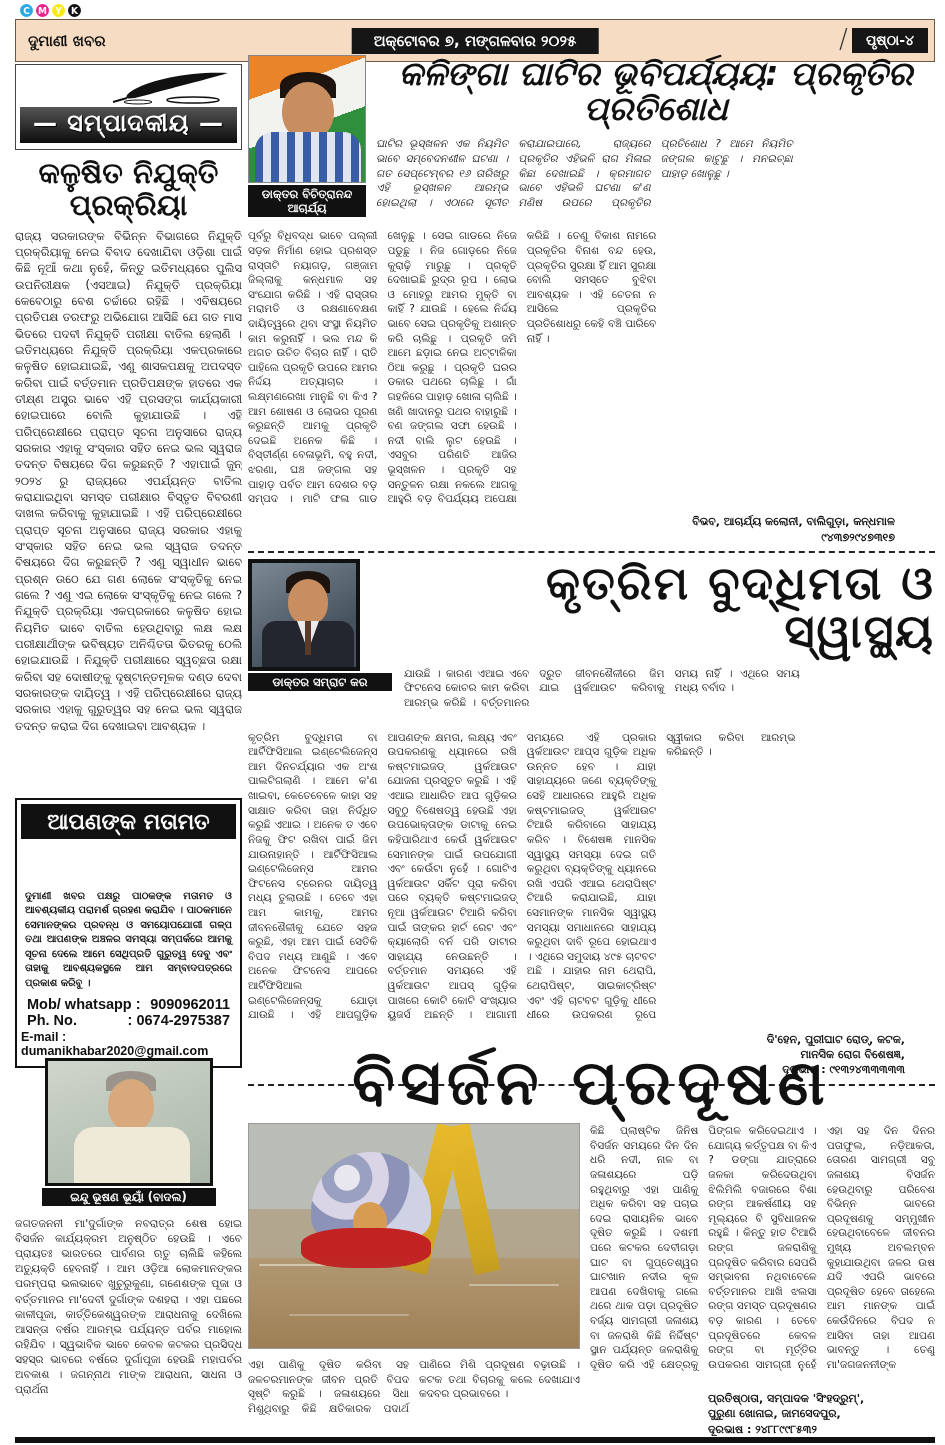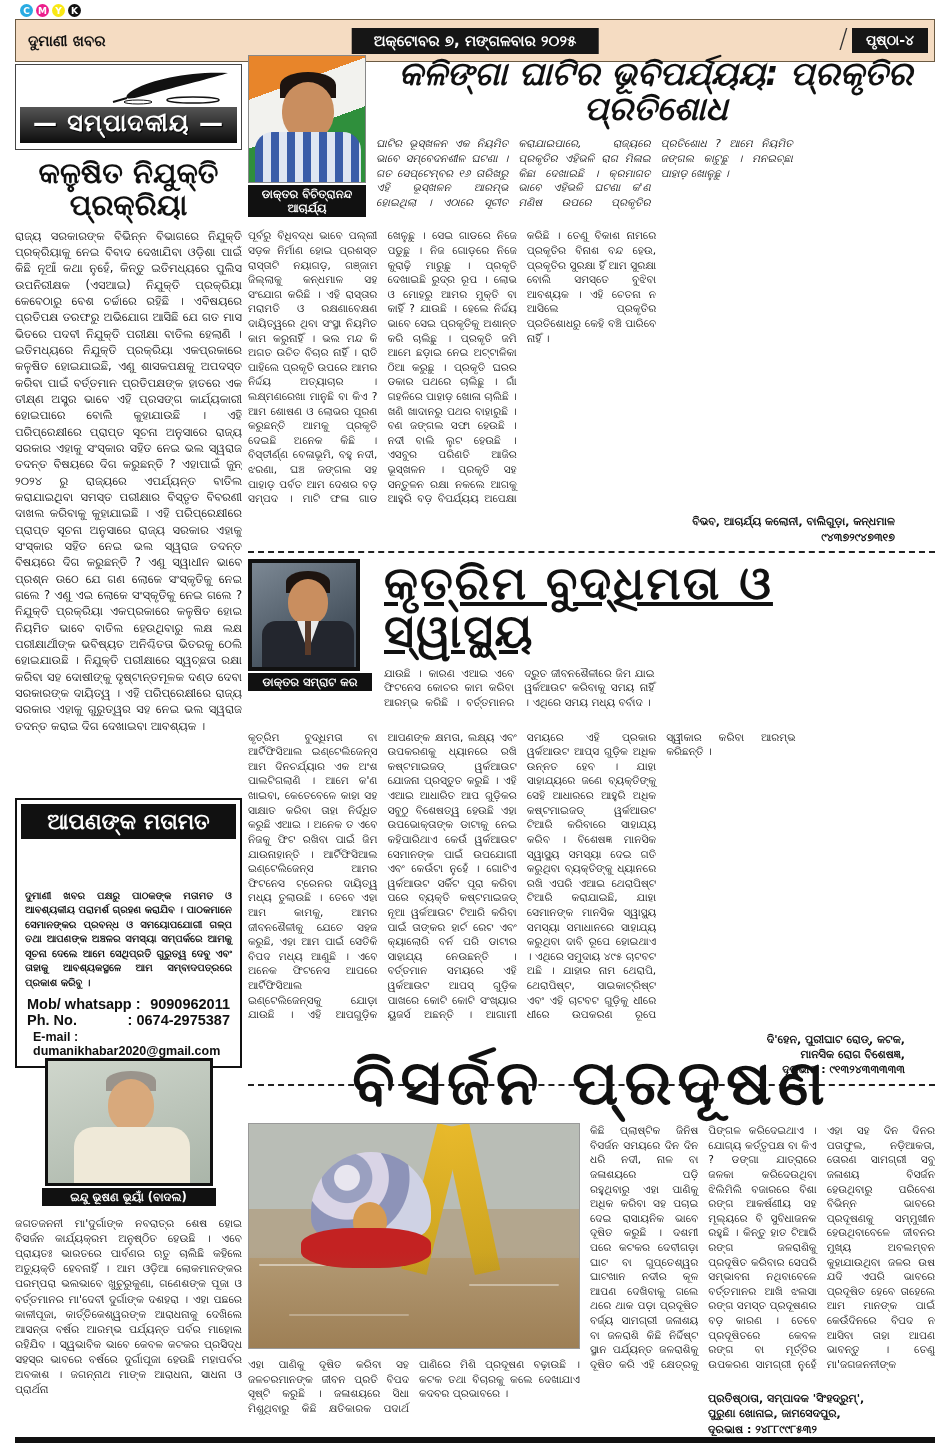--- a/index.html
+++ b/index.html
@@ -49,21 +49,21 @@
   .opinion {
     border:2px solid #111; margin-top:10px; padding:0 0 8px;
   }
   .opinion-title {
     background:#111; color:#fff; text-align:center; font-size:22px;
     font-weight:bold; padding:5px 0; margin:4px; 
   }
   .opinion-body { font-size:10px; font-weight:bold; line-height:1.45; text-align:justify; padding:2px 8px 6px;margin-top:48px; }
   .contact-line { display:flex; font-family:"Liberation Sans",sans-serif; font-weight:bold; font-size:14.5px; padding:0 10px; }
   .contact-line .v { margin-left:auto; }
-  .contact-email { font-family:"Liberation Sans",sans-serif; font-weight:bold; font-size:12.5px; padding:2px 16px 0; }
+  .contact-email { font-family:"Liberation Sans",sans-serif; font-weight:bold; font-size:12.5px; padding:2px 4px 0; }
   
   .main { position:absolute; left:248px; top:55px; width:687px; }
   .photo-stack { flex:0 0 auto; }
   .caption-bar {
     background:#111; color:#fff; font-size:11.5px; font-weight:bold;
     text-align:center; padding:2px 0; margin-top:2px;
   }
   .art-headline { font-weight:800; line-height:1.05; }
   .body-cols { font-size:10.6px; line-height:1.38; text-align:justify; font-weight:500; column-fill:auto; overflow:hidden; }
   .sig { font-size:11px; font-weight:bold; line-height:1.4; }
@@ -94,21 +94,21 @@
   .suit-photo {
     width:112px; height:112px; position:relative; overflow:hidden; border:4px solid #111;
     background:linear-gradient(150deg,#7c8894,#46525e 70%);
   }
   .suit-photo .head { left:36px; top:16px; width:40px; height:46px; }
   .suit-photo .hair { left:34px; top:8px; width:44px; height:22px; }
   .suit-photo .coat { position:absolute; left:10px; top:58px; width:92px; height:54px; border-radius:14px 14px 0 0; background:#23262e; }
   .suit-photo .shirtv { position:absolute; left:45px; top:58px; width:22px; height:30px; background:#e9e9e9; clip-path:polygon(0 0,100% 0,50% 100%); }
   .suit-photo .tie { position:absolute; left:53px; top:58px; width:6px; height:34px; background:#5a3b2a; }
   .a2-right { flex:1; }
-  .a2-title { font-size:46px; text-align:left; margin:0 0 10px; letter-spacing:2px;text-decoration:underline; }
+  .a2-title { font-size:46px; text-align:right; margin:0 0 10px; letter-spacing:2px; }
   .a2-intro { column-count:4; column-gap:10px; height:56px; }
   .a2-body { column-count:5; column-gap:10px; height:300px; margin-top:8px; }
   .a2-sig { text-align:right; padding-right:30px; margin-top:2px; }
   
   .a3-leftcol { position:absolute; left:15px; top:1058px; width:227px; }
   .elder-photo {
     width:168px; height:128px; margin:0 auto; position:relative; overflow:hidden; border:3px solid #111;
     background:linear-gradient(160deg,#cfd6cc,#aab5a9);
   }
   .elder-photo .head { left:60px; top:18px; width:46px; height:52px; background:#d8a97c; }
@@ -218,21 +218,21 @@
     <div>
       <div class="a2-head">
         <div class="photo-stack">
           <div class="suit-photo person">
             <span class="hair"></span>
             <span class="head"></span>
             <span class="coat"></span>
             <span class="shirtv"></span>
             <span class="tie"></span>
           </div>
-          <div class="caption-bar" style="width:124px">ଡାକ୍ତର ସମ୍ରାଟ କର</div>
+          <div class="caption-bar" style="width:144px">ଡାକ୍ତର ସମ୍ରାଟ କର</div>
         </div>
         <div class="a2-right">
           <div class="art-headline a2-title">କୃତ୍ରିମ ବୁଦ୍ଧିମତା ଓ ସ୍ୱାସ୍ଥ୍ୟ</div>
           <div class="body-cols a2-intro">ଯାଉଛି । କାରଣ ଏଆଇ ଏବେ ଫିଟନେସ କୋଚର କାମ କରିବା ଆରମ୍ଭ କରିଛି । ବର୍ତ୍ତମାନର ଦ୍ରୁତ ଜୀବନଶୈଳୀରେ ଜିମ ଯାଇ ୱର୍କଆଉଟ କରିବାକୁ ସମୟ ନାହିଁ । ଏଥିରେ ସମୟ ମଧ୍ୟ ବର୍ବାଦ ।</div>
         </div>
       </div>
       <div class="body-cols a2-body">କୃତ୍ରିମ ବୁଦ୍ଧିମତା ବା ଆର୍ଟିଫିସିଆଲ ଇଣ୍ଟେଲିଜେନ୍ସ ଆମ ଦିନଚର୍ଯ୍ୟାର ଏକ ଅଂଶ ପାଲଟିଗଲାଣି । ଆମେ କ'ଣ ଖାଇବା, କେତେବେଳେ କାହା ସହ ସାକ୍ଷାତ କରିବା ତାହା ନିର୍ଦ୍ଧିତ କରୁଛି ଏଆଇ । ଅନେକ ତ ଏବେ ନିଜକୁ ଫିଟ ରଖିବା ପାଇଁ ଜିମ ଯାଉନାହାନ୍ତି । ଆର୍ଟିଫିସିଆଲ ଇଣ୍ଟେଲିଜେନ୍ସ ଆମର ଫିଟନେସ ଟ୍ରେନର ଦାୟିତ୍ୱ ମଧ୍ୟ ତୁଲାଉଛି । ତେବେ ଏହା ଆମ କାମକୁ, ଆମର ଜୀବନଶୈଳୀକୁ ଯେତେ ସହଜ କରୁଛି, ଏହା ଆମ ପାଇଁ ସେତିକି ବିପଦ ମଧ୍ୟ ଆଣୁଛି । ଏବେ ଅନେକ ଫିଟନେସ ଆପରେ ଆର୍ଟିଫିସିଆଲ ଇଣ୍ଟେଲିଜେନ୍ସକୁ ଯୋଡ଼ା ଯାଉଛି । ଏହି ଆପଗୁଡ଼ିକ ଆପଣଙ୍କ କ୍ଷମତା, ଲକ୍ଷ୍ୟ ଏବଂ ଉପକରଣକୁ ଧ୍ୟାନରେ ରଖି କଷ୍ଟମାଇଜଡ୍ ୱର୍କଆଉଟ ଯୋଜନା ପ୍ରସ୍ତୁତ କରୁଛି । ଏହି ଏଆଇ ଆଧାରିତ ଆପ ଗୁଡ଼ିକର ସବୁଠୁ ବିଶେଷତ୍ୱ ହେଉଛି ଏହା ଉପଭୋକ୍ତାଙ୍କ ଡାଟାକୁ ନେଇ କହିପାରିଥାଏ କେଉଁ ୱର୍କଆଉଟ ସେମାନଙ୍କ ପାଇଁ ଉପଯୋଗୀ ଏବଂ କେଉଁଟା ନୁହେଁ । ଗୋଟିଏ ୱର୍କଆଉଟ ସର୍କିଟ ପୂରା କରିବା ପରେ ବ୍ୟକ୍ତି କଷ୍ଟମାଇଜଡ୍ ନୂଆ ୱର୍କଆଉଟ ଟିଆରି କରିବା ପାଇଁ ତାଙ୍କର ହାର୍ଟ ରେଟ ଏବଂ କ୍ୟାଲୋରି ବର୍ନ ପରି ଡାଟାର ସାହାଯ୍ୟ ନେଉଛନ୍ତି । ବର୍ତ୍ତମାନ ସମୟରେ ଏହି ୱର୍କଆଉଟ ଆପସ୍ ଗୁଡ଼ିକ ପାଖରେ କୋଟି କୋଟି ସଂଖ୍ୟାର ୟୁଜର୍ସ ଅଛନ୍ତି । ଆଗାମୀ ସମୟରେ ଏହି ପ୍ରକାର ୱର୍କଆଉଟ ଆପ୍ସ ଗୁଡ଼ିକ ଅଧିକ ଉନ୍ନତ ହେବ । ଯାହା ସାହାଯ୍ୟରେ ଜଣେ ବ୍ୟକ୍ତିଙ୍କୁ ସେହି ଆଧାରରେ ଆହୁରି ଅଧିକ କଷ୍ଟମାଇଜଡ୍ ୱର୍କଆଉଟ ଟିଆରି କରିବାରେ ସାହାଯ୍ୟ କରିବ । ବିଶେଷଜ୍ଞ ମାନସିକ ସ୍ୱାସ୍ଥ୍ୟ ସମସ୍ୟା ଦେଇ ଗତି କରୁଥିବା ବ୍ୟକ୍ତିଙ୍କୁ ଧ୍ୟାନରେ ରଖି ଏପରି ଏଆଇ ଥେରାପିଷ୍ଟ ଟିଆରି କରାଯାଇଛି, ଯାହା ସେମାନଙ୍କ ମାନସିକ ସ୍ୱାସ୍ଥ୍ୟ ସମସ୍ୟା ସମାଧାନରେ ସାହାଯ୍ୟ କରୁଥିବା ଦାବି ରୂପେ ହୋଇଥାଏ । ଏଥିରେ ସମୁଦାୟ ୪୯୫ ଚାଟବଟ ଅଛି । ଯାହାର ନାମ ଥେରାପି, ଥେରାପିଷ୍ଟ, ସାଇକାଟ୍ରିଷ୍ଟ ଏବଂ ଏହି ଚାଟବଟ ଗୁଡ଼ିକୁ ଧୀରେ ଧୀରେ ଉପକରଣ ରୂପେ ସ୍ୱୀକାର କରିବା ଆରମ୍ଭ କରିଛନ୍ତି ।</div>
       <div class="sig a2-sig">
         <div>ଦି'ହେନ, ପୁରୀଘାଟ ରୋଡ୍, କଟକ,</div>
         <div>ମାନସିକ ରୋଗ ବିଶେଷଜ୍ଞ,</div>

